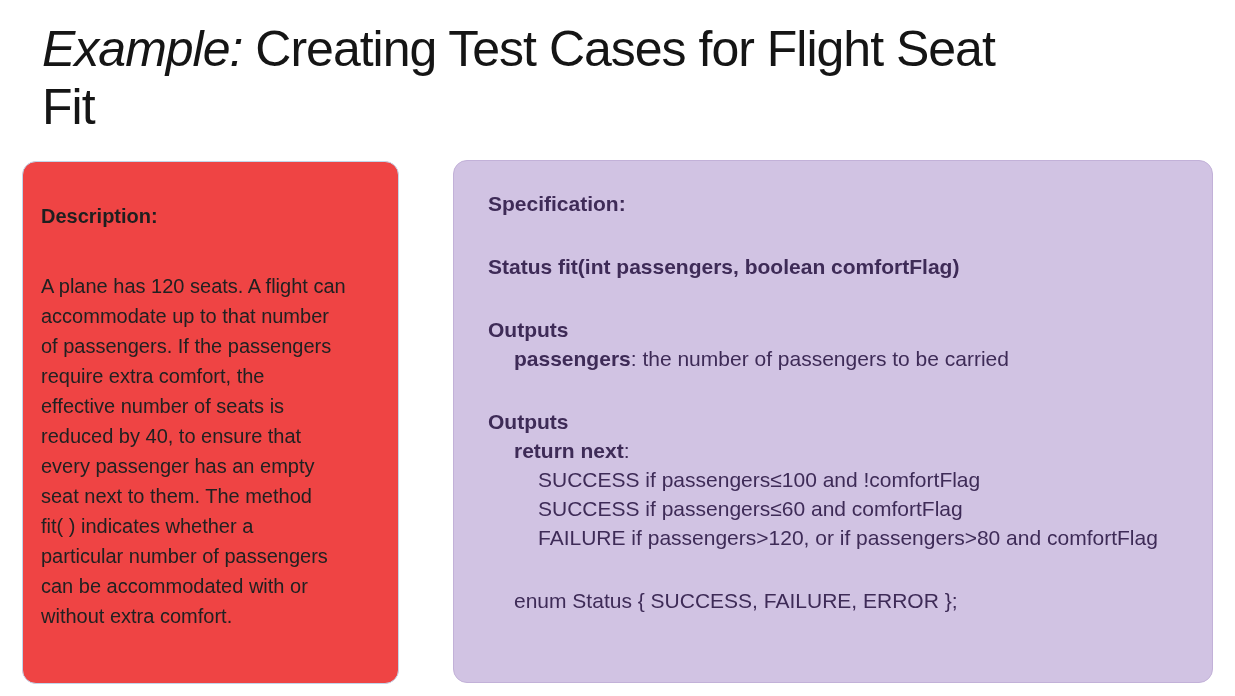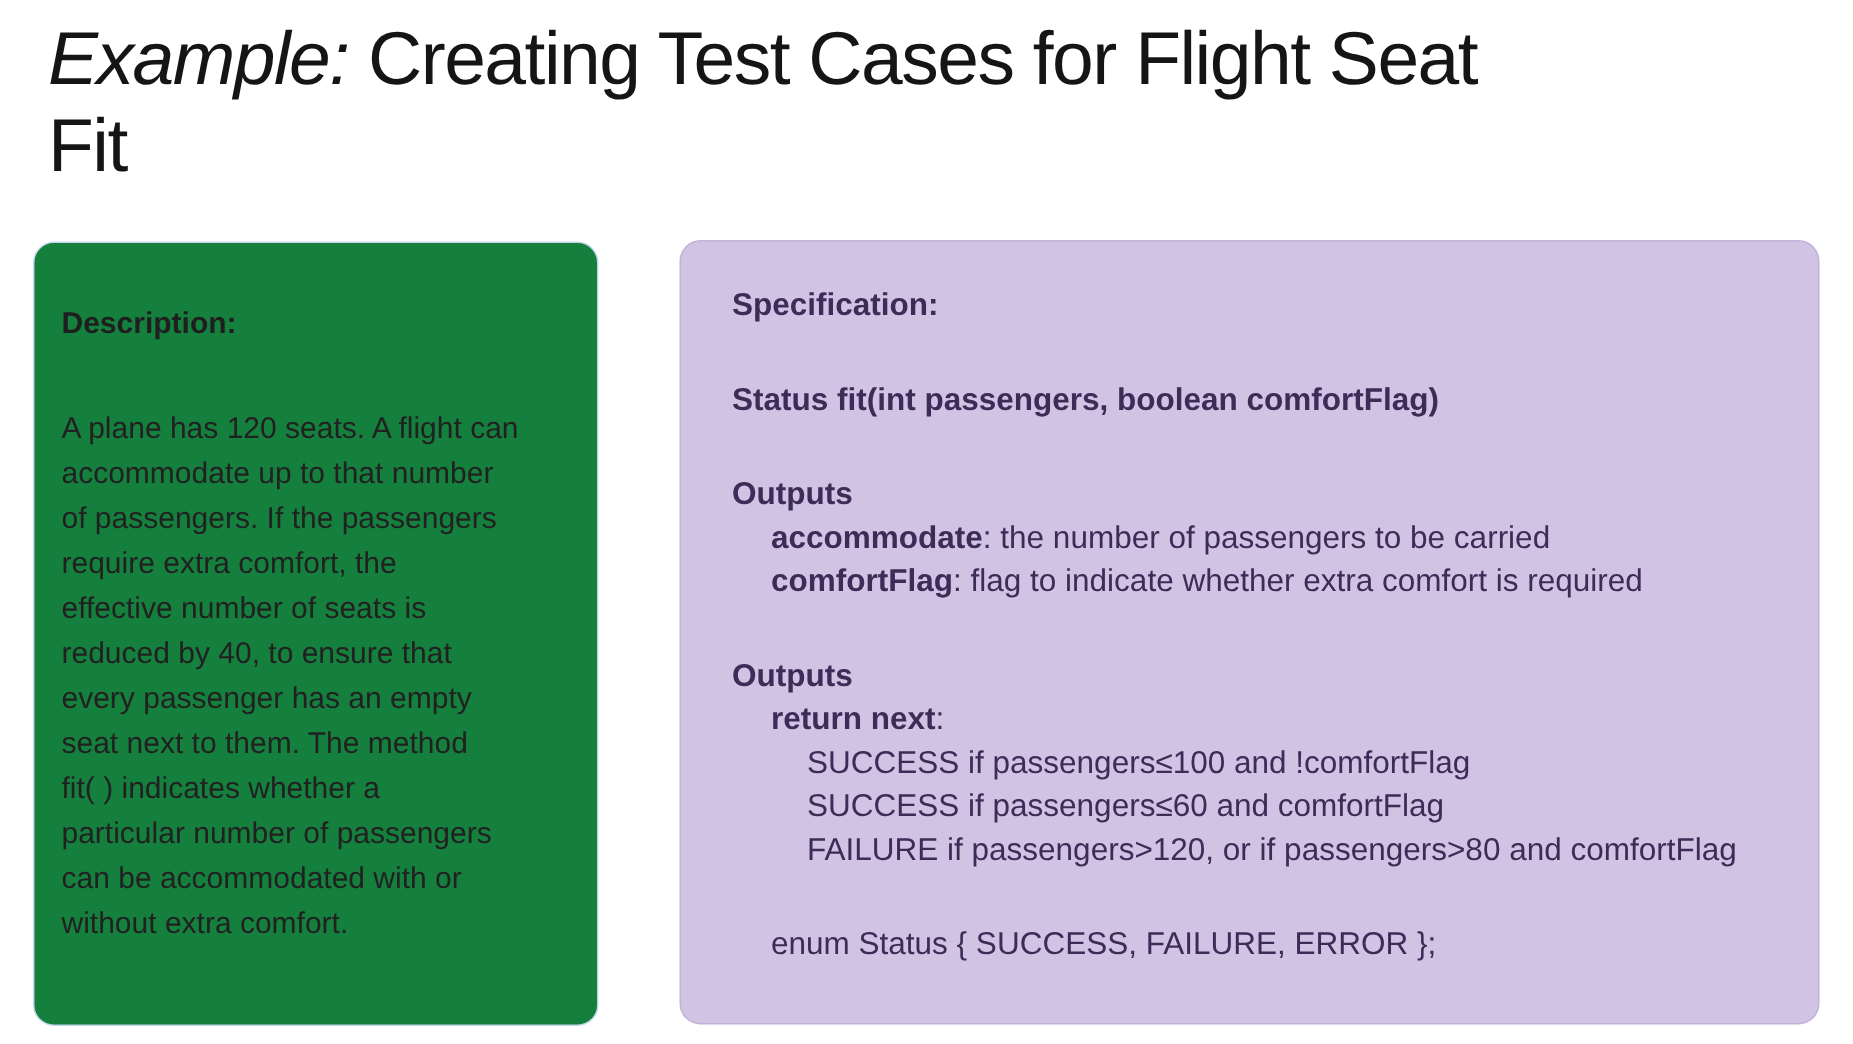--- a/index.html
+++ b/index.html
@@ -12,21 +12,21 @@
     position: relative;
     width: 1235px;
     height: 696px;
     background: #ffffff;
     overflow: hidden;
   }
   .title {
     position: absolute;
     left: 30px;
     top: 8px;
-    margin: 2px;
+    margin: 12px;
     width: 1180px;
     font-size: 50px;
     font-weight: 400;
     letter-spacing: -1px;
     line-height: 58px;
     color: #151515;
     white-space: pre-line;
   }
   .title .em {
     font-style: italic;
@@ -34,21 +34,21 @@
   .box {
     position: absolute;
     box-sizing: border-box;
     border-radius: 14px;
   }
   .box-blue {
     left: 22px;
     top: 161px;
     width: 377px;
     height: 523px;
-    background: #15803d;
+    background: #ef4444;
     border: 1.5px solid #c2d6eb;
     padding: 40px 8px 0 18px;
     color: #212121;
   }
   .desc-heading {
     font-size: 20px;
     font-weight: 700;
     line-height: 29px;
     color: #1f1f1f;
   }
@@ -103,22 +103,21 @@
   </div>
 
   <div class="box box-purple">
     <div class="p-line p-bold">Specification:</div>
     <div class="sp"></div>
 
     <div class="p-line p-bold">Status fit(int passengers, boolean comfortFlag)</div>
     <div class="sp"></div>
 
     <div class="p-line p-bold">Outputs</div>
-    <div class="p-line indent1"><span class="p-bold">accommodate</span><span>: the number of passengers to be carried</span></div>
-    <div class="p-line indent1"><span class="p-bold">comfortFlag</span><span>: flag to indicate whether extra comfort is required</span></div>
+    <div class="p-line indent1"><span class="p-bold">passengers</span><span>: the number of passengers to be carried</span></div>
     <div class="sp"></div>
 
     <div class="p-line p-bold">Outputs</div>
     <div class="p-line indent1"><span class="p-bold">return next</span><span>:</span></div>
     <div class="p-line indent2">SUCCESS if passengers≤100 and !comfortFlag</div>
     <div class="p-line indent2">SUCCESS if passengers≤60 and comfortFlag</div>
     <div class="p-line indent2">FAILURE if passengers&gt;120, or if passengers&gt;80 and comfortFlag</div>
     <div class="sp"></div>
 
     <div class="p-line indent1">enum Status { SUCCESS, FAILURE, ERROR };</div>

